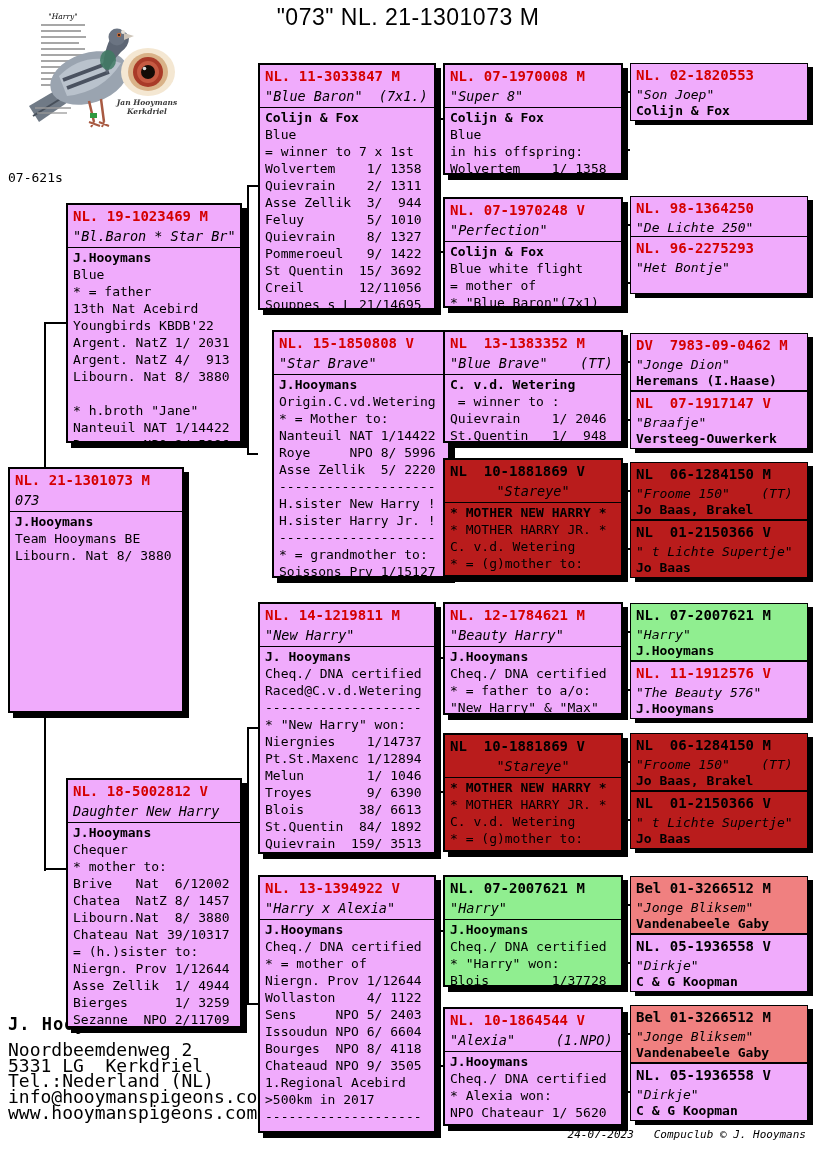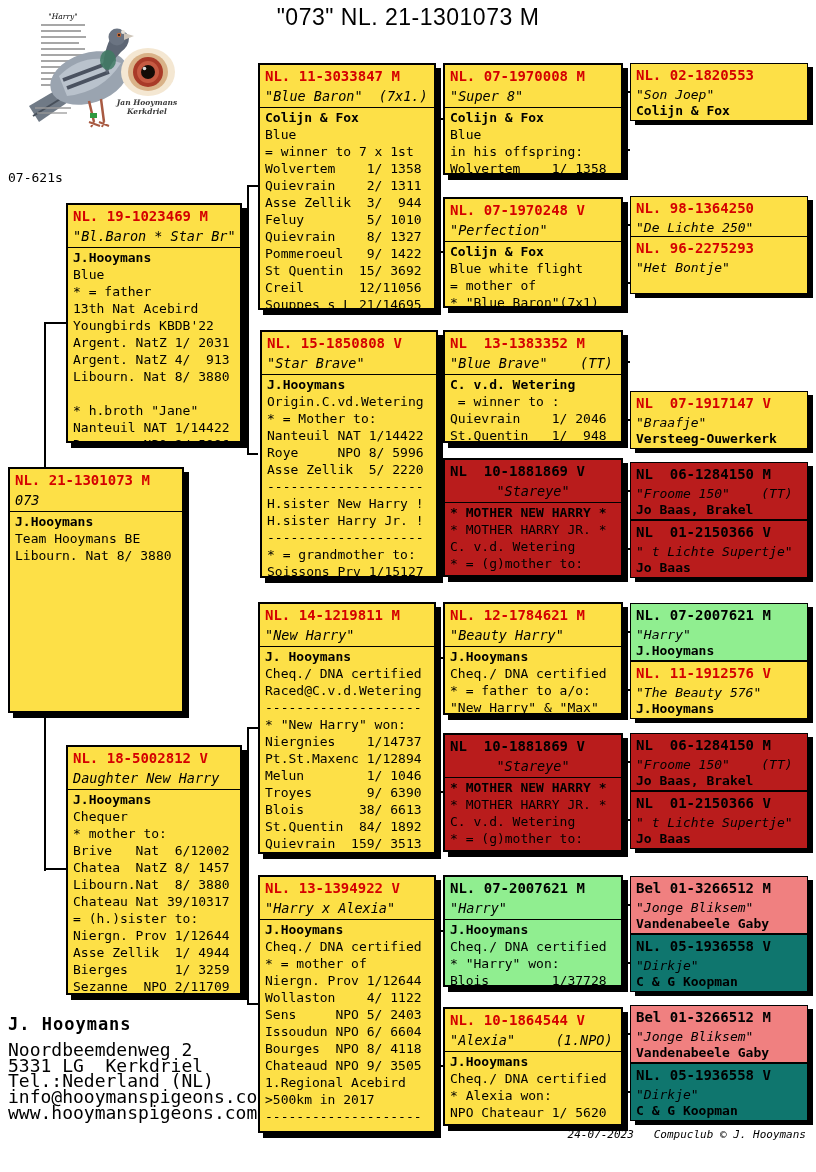--- a/index.html
+++ b/index.html
@@ -1,33 +1,33 @@
 <!DOCTYPE html>
 <html><head>
 <meta charset="utf-8">
 <style>
   html,body{margin:0;padding:0;background:#fff;}
   #page{position:relative;width:816px;height:1172px;background:#fff;overflow:hidden;
         font-family:"DejaVu Sans Mono","Liberation Mono",monospace;color:#000;}
   .title{position:absolute;left:0;top:4px;width:100%;text-align:center;
          font-family:"Liberation Sans","DejaVu Sans",sans-serif;font-size:23px;letter-spacing:.5px;}
   .conn{position:absolute;background:#000;z-index:1;}
-  .box{position:absolute;background:#fde047;border:2px solid #000;box-shadow:5px 5px 0 #000;
+  .box{position:absolute;background:#f0abfc;border:2px solid #000;box-shadow:5px 5px 0 #000;
        box-sizing:border-box;z-index:2;overflow:hidden;}
   .box.small{border-width:1px;box-shadow:5px 4px 0 #000;}
   .ring{font-weight:bold;font-size:14px;line-height:19px;padding:2px 0 0 5px;white-space:pre;}
   .ring.red{color:#d40000;}
   .bname{font-style:italic;font-size:13.5px;line-height:18px;padding:1px 0 2px 5px;
          border-bottom:1px solid #000;white-space:pre;}
   .bname.center{text-align:center;padding-left:0;}
   .sname{font-style:italic;font-size:13px;line-height:17px;padding:1px 0 0 5px;white-space:pre;}
   .owner{font-weight:bold;font-size:13px;line-height:16px;padding:0 0 0 5px;white-space:pre;}
   .body{font-size:13px;line-height:17px;padding:1px 0 0 5px;white-space:pre;}
   .body div:first-child{font-weight:bold;}
-  .cyan{background:#b91c1c;} .green{background:#90ee90;} .pink{background:#f08080;} .yellow{background:#0f766e;}
+  .cyan{background:#b91c1c;} .green{background:#90ee90;} .pink{background:#f08080;} .yellow{background:#f0abfc;}
   .ringnote{position:absolute;left:8px;top:170px;font-size:13px;}
   .footer-name{position:absolute;left:8px;top:1014px;font-weight:bold;font-size:17px;letter-spacing:1px;}
   .footer-addr{position:absolute;left:8px;top:1042px;font-size:18px;line-height:15.7px;white-space:pre;}
   .stamp{position:absolute;right:10px;top:1128px;font-size:11px;font-style:italic;white-space:pre;}
   .photo{position:absolute;left:5px;top:8px;z-index:2;}
 </style>
 </head>
 <body>
 <div id="page">
 
@@ -149,32 +149,32 @@
   <div class="ring red">NL. 21-1301073 M</div>
   <div class="bname">073</div>
   <div class="body"><div>J.Hooymans</div><div>Team Hooymans BE</div><div>Libourn. Nat 8/ 3880</div></div>
 </div>
 
 <div class="box" style="left:66px;top:203px;width:176px;height:240px">
   <div class="ring red">NL. 19-1023469 M</div>
   <div class="bname">"Bl.Baron * Star Br"</div>
   <div class="body"><div>J.Hooymans</div><div>Blue</div><div>* = father</div><div>13th Nat Acebird</div><div>Youngbirds KBDB'22</div><div>Argent. NatZ 1/ 2031</div><div>Argent. NatZ 4/  913</div><div>Libourn. Nat 8/ 3880</div><div>&nbsp;</div><div>* h.broth "Jane"</div><div>Nanteuil NAT 1/14422</div><div>Roye     NPO 8/ 5996</div></div>
 </div>
-<div class="box" style="left:66px;top:745px;width:176px;height:250px">
+<div class="box" style="left:66px;top:778px;width:176px;height:250px">
   <div class="ring red">NL. 18-5002812 V</div>
   <div class="bname">Daughter New Harry</div>
   <div class="body"><div>J.Hooymans</div><div>Chequer</div><div>* mother to:</div><div>Brive   Nat  6/12002</div><div>Chatea  NatZ 8/ 1457</div><div>Libourn.Nat  8/ 3880</div><div>Chateau Nat 39/10317</div><div>= (h.)sister to:</div><div>Niergn. Prov 1/12644</div><div>Asse Zellik  1/ 4944</div><div>Bierges      1/ 3259</div><div>Sezanne  NPO 2/11709</div></div>
 </div>
 
 <div class="box" style="left:258px;top:63px;width:178px;height:247px">
   <div class="ring red">NL. 11-3033847 M</div>
   <div class="bname">"Blue Baron"  (7x1.)</div>
   <div class="body"><div>Colijn &amp; Fox</div><div>Blue</div><div>= winner to 7 x 1st</div><div>Wolvertem    1/ 1358</div><div>Quievrain    2/ 1311</div><div>Asse Zellik  3/  944</div><div>Feluy        5/ 1010</div><div>Quievrain    8/ 1327</div><div>Pommeroeul   9/ 1422</div><div>St Quentin  15/ 3692</div><div>Creil       12/11056</div><div>Souppes s L 21/14695</div></div>
 </div>
-<div class="box" style="left:260px;top:330px;width:178px;height:248px">
+<div class="box" style="left:272px;top:330px;width:178px;height:248px">
   <div class="ring red">NL. 15-1850808 V</div>
   <div class="bname">"Star Brave"</div>
   <div class="body"><div>J.Hooymans</div><div>Origin.C.vd.Wetering</div><div>* = Mother to:</div><div>Nanteuil NAT 1/14422</div><div>Roye     NPO 8/ 5996</div><div>Asse Zellik  5/ 2220</div><div>--------------------</div><div>H.sister New Harry !</div><div>H.sister Harry Jr. !</div><div>--------------------</div><div>* = grandmother to:</div><div>Soissons Prv 1/15127</div></div>
 </div>
 <div class="box" style="left:258px;top:602px;width:178px;height:252px">
   <div class="ring red">NL. 14-1219811 M</div>
   <div class="bname">"New Harry"</div>
   <div class="body"><div>J. Hooymans</div><div>Cheq./ DNA certified</div><div>Raced@C.v.d.Wetering</div><div>--------------------</div><div>* "New Harry" won:</div><div>Niergnies    1/14737</div><div>Pt.St.Maxenc 1/12894</div><div>Melun        1/ 1046</div><div>Troyes       9/ 6390</div><div>Blois       38/ 6613</div><div>St.Quentin  84/ 1892</div><div>Quievrain  159/ 3513</div></div>
 </div>
 <div class="box" style="left:258px;top:875px;width:178px;height:258px">
@@ -232,20 +232,25 @@
 <div class="box small" style="left:630px;top:196px;width:178px;height:68px">
   <div class="ring red">NL. 98-1364250</div>
   <div class="sname">"De Lichte 250"</div>
   <div class="owner"></div>
 </div>
 <div class="box small" style="left:630px;top:236px;width:178px;height:58px">
   <div class="ring red">NL. 96-2275293</div>
   <div class="sname">"Het Bontje"</div>
   <div class="owner"></div>
 </div>
+<div class="box small" style="left:630px;top:333px;width:178px;height:58px">
+  <div class="ring red">DV  7983-09-0462 M</div>
+  <div class="sname">"Jonge Dion"</div>
+  <div class="owner">Heremans (I.Haase)</div>
+</div>
 <div class="box small" style="left:630px;top:391px;width:178px;height:58px">
   <div class="ring red">NL  07-1917147 V</div>
   <div class="sname">"Braafje"</div>
   <div class="owner">Versteeg-Ouwerkerk</div>
 </div>
 <div class="box small cyan" style="left:630px;top:462px;width:178px;height:58px">
   <div class="ring">NL  06-1284150 M</div>
   <div class="sname">"Froome 150"    (TT)</div>
   <div class="owner">Jo Baas, Brakel</div>
 </div>

